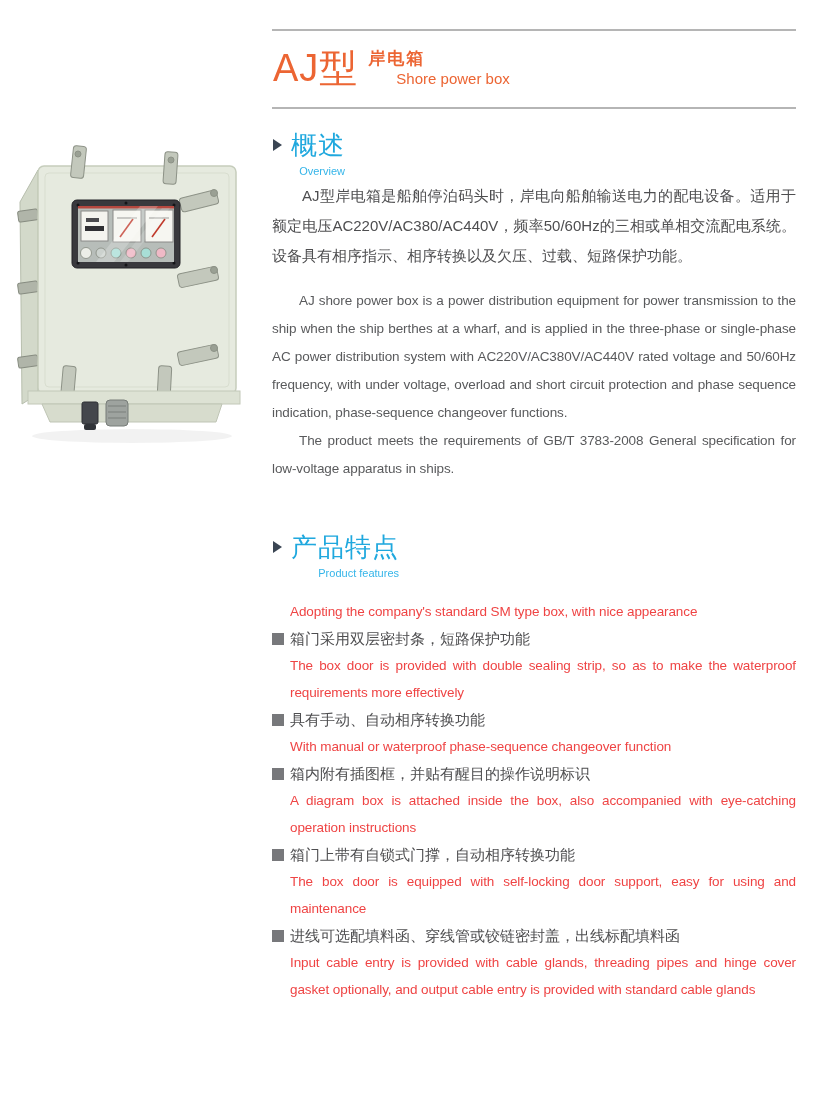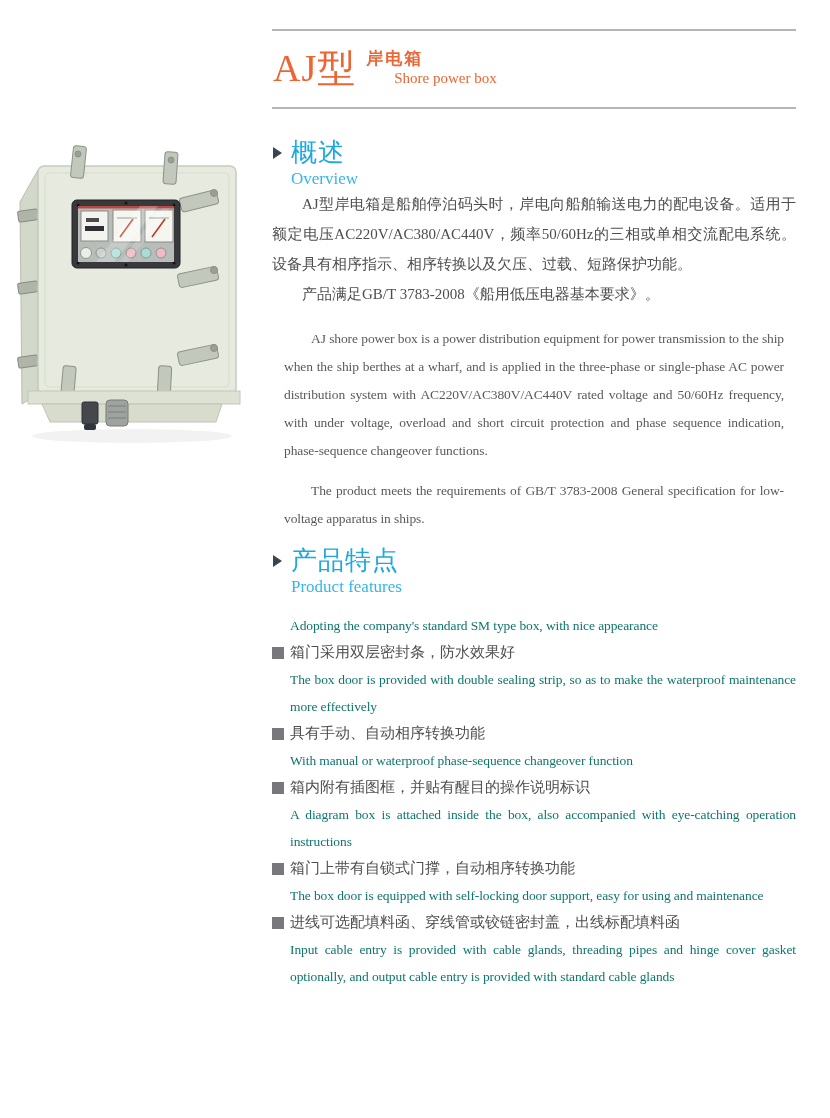--- a/index.html
+++ b/index.html
@@ -1,53 +1,53 @@
 <!DOCTYPE html>
 <html><head>
 <meta charset="utf-8">
 <style>
   html,body{margin:0;padding:0;background:#ffffff;}
   .page{
     position:relative;width:830px;height:1106px;background:#ffffff;overflow:hidden;
-    font-family:Liberation Serif, serif;
+    font-family:Liberation Sans, sans-serif;
   }
   .rule{position:absolute;left:272px;width:524px;height:2px;background:#b5b5b5;}
   #rule-top{top:29px;}
   #rule-title{top:107px;}
 
   
   .title-block{position:absolute;left:273px;top:46px;display:flex;align-items:center;color:#ec6533;}
   .title-model{font-size:38px;line-height:44px;font-weight:400;letter-spacing:1px;}
   .title-sub{margin-left:10px;display:flex;flex-direction:column;justify-content:center;}
   .title-cn{font-size:17px;font-weight:bold;letter-spacing:2px;line-height:20px;}
   .title-en{font-size:15px;line-height:19px;margin-left:28px;}
 
   
   .section{position:absolute;left:272px;width:524px;}
-  #overview-section{top:138px;}
-  #features-section{top:546px;}
+  #overview-section{top:130px;}
+  #features-section{top:532px;}
   .sec-head{display:flex;}
   .sec-arrow{width:0;height:0;border-left:9px solid #3a4553;border-top:6px solid transparent;
     border-bottom:6px solid transparent;margin:9px 9px 0 1px;flex:none;}
   .sec-cn{font-size:26px;color:#1fa8de;line-height:30px;font-weight:500;letter-spacing:1px;}
-  .sec-en{font-size:17px;color:#35b5e9;line-height:20px;margin-top:1px;text-align:right;}
+  .sec-en{font-size:11px;color:#35b5e9;line-height:20px;margin-top:1px;text-align:right;}
 
   
   .cn-para{margin:0;font-size:15px;line-height:30px;color:#4e4e50;text-align:justify;text-indent:2em;}
   .cn-block{margin-top:0;}
   .en-block{margin-top:16px;}
-  .en-para{margin:12px;font-size:13.5px;line-height:28px;color:#595a5c;text-align:justify;
+  .en-para{margin:0;font-size:13.5px;line-height:28px;color:#595a5c;text-align:justify;
     text-indent:2em;letter-spacing:-0.1px;}
 
   
   .feat-list{list-style:none;margin:15px 0 0 0;padding:0;}
   .feat-cn-row{display:flex;}
   .feat-square{width:12px;height:12px;background:#77787b;margin:8px 6px 0 0;flex:none;}
   .feat-cn{font-size:15px;line-height:27px;color:#4e4e50;}
-  .feat-en{margin-left:18px;font-size:13.5px;line-height:27px;color:#0f766e;
+  .feat-en{margin-left:18px;font-size:13.5px;line-height:27px;color:#ef4444;
     text-align:justify;letter-spacing:-0.1px;}
 
   
   .product-photo{position:absolute;left:12px;top:140px;width:252px;height:308px;}
 </style>
 </head>
 <body>
 
 <div class="page">
 
@@ -160,21 +160,20 @@
   <div class="section" id="overview-section">
     <div class="sec-head">
       <span class="sec-arrow"></span>
       <div>
         <div class="sec-cn">概述</div>
         <div class="sec-en">Overview</div>
       </div>
     </div>
     <div class="cn-block">
       <p class="cn-para">AJ型岸电箱是船舶停泊码头时，岸电向船舶输送电力的配电设备。适用于额定电压AC220V/AC380/AC440V，频率50/60Hz的三相或单相交流配电系统。设备具有相序指示、相序转换以及欠压、过载、短路保护功能。</p>
-      <p class="cn-para">产品满足GB/T 3783-2008《船用低压电器基本要求》。</p>
     </div>
     <div class="en-block">
       <p class="en-para">AJ shore power box is a power distribution equipment for power transmission to the ship when the ship berthes at a wharf, and is applied in the three-phase or single-phase AC power distribution system with AC220V/AC380V/AC440V rated voltage and 50/60Hz frequency, with under voltage, overload and short circuit protection and phase sequence indication, phase-sequence changeover functions.</p>
       <p class="en-para">The product meets the requirements of GB/T 3783-2008 General specification for low-voltage apparatus in ships.</p>
     </div>
   </div>
 
   <div class="section" id="features-section">
     <div class="sec-head">
       <span class="sec-arrow"></span>
@@ -183,23 +182,23 @@
         <div class="sec-en">Product features</div>
       </div>
     </div>
     <ul class="feat-list">
       <li>
         <div class="feat-en">Adopting the company's standard SM type box, with nice appearance</div>
       </li>
       <li>
         <div class="feat-cn-row">
             <span class="feat-square"></span>
-          <span class="feat-cn">箱门采用双层密封条，防水效果好</span>
-          </div>
-        <div class="feat-en">The box door is provided with double sealing strip, so as to make the waterproof maintenance more effectively</div>
+          <span class="feat-cn">箱门采用双层密封条，短路保护功能</span>
+          </div>
+        <div class="feat-en">The box door is provided with double sealing strip, so as to make the waterproof requirements more effectively</div>
       </li>
       <li>
         <div class="feat-cn-row">
             <span class="feat-square"></span>
           <span class="feat-cn">具有手动、自动相序转换功能</span>
           </div>
         <div class="feat-en">With manual or waterproof phase-sequence changeover function</div>
       </li>
       <li>
         <div class="feat-cn-row">

